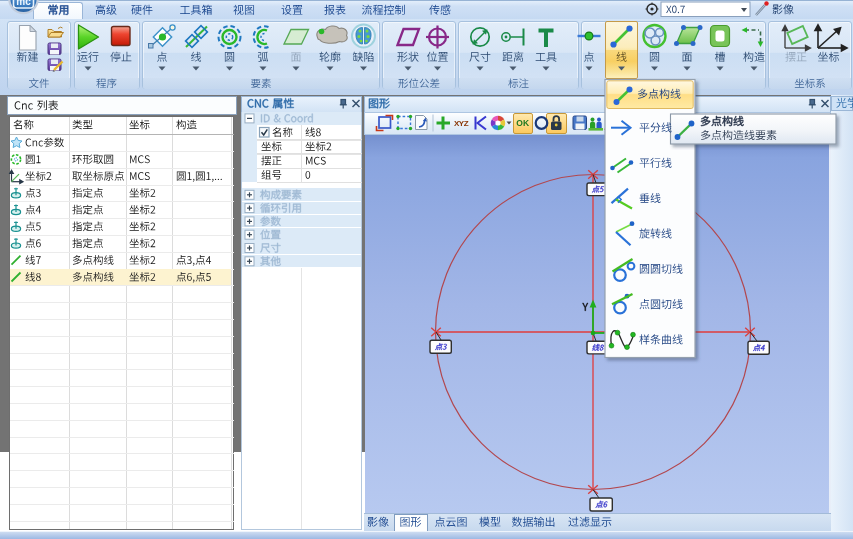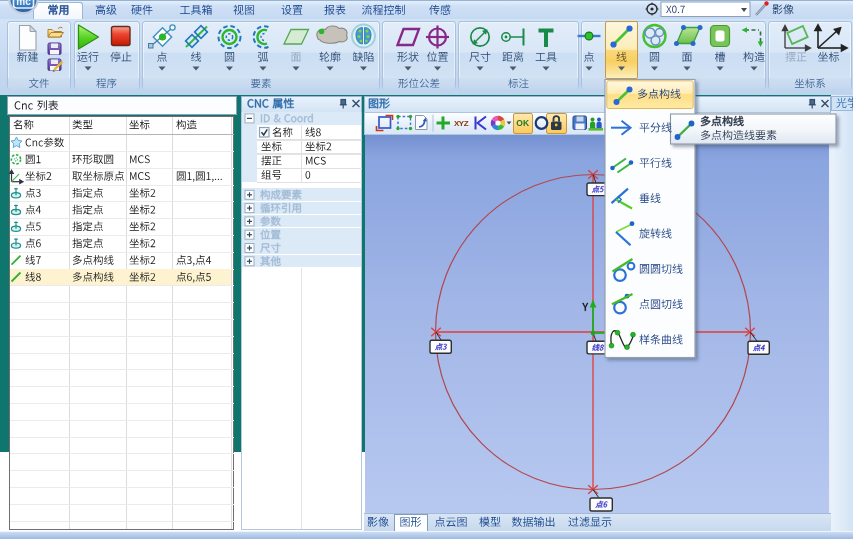--- a/index.html
+++ b/index.html
@@ -1,15 +1,15 @@
 <!DOCTYPE html>
 <html><head><meta charset="utf-8"><style>
 *{margin:0;padding:0;box-sizing:border-box}
 html,body{width:853px;height:539px;overflow:hidden;font-family:"Liberation Sans",sans-serif}
-#page{position:relative;width:853px;height:452px;background:#0f766e}
+#page{position:relative;width:853px;height:452px;background:#737373}
 .abs{position:absolute}
 </style></head><body>
 <div id="page">
     <div class="abs" style="left:0px;top:0px;width:853px;height:19px;background:linear-gradient(180deg,#e3eefb 0%,#cfe0f5 30%,#c5d9f2 100%);border-top:1px solid #97b3d4"></div>
     <div class="abs" style="left:33px;top:2px;width:50px;height:17px;background:linear-gradient(180deg,#ffffff,#f2f7fd);border:1px solid #9ab6d8;border-bottom:none;border-radius:3px 3px 0 0"></div>
     <div class="abs" style="left:0px;top:19px;width:853px;height:76px;background:linear-gradient(180deg,#d2e3f6 0%,#c6d9f1 60%,#bed3ee 100%)"></div>
     <div class="abs" style="left:7px;top:20.5px;width:64px;height:68.5px;background:linear-gradient(180deg,#e2edf9 0%,#d8e6f6 46%,#cbdef3 47%,#d5e3f5 100%);border:1px solid #a7c1de;border-radius:3px;box-shadow:inset 0 0 0 1px rgba(255,255,255,.5)"></div>
     <div class="abs" style="left:8px;top:78px;width:62px;height:10.5px;background:linear-gradient(180deg,#cfdff2,#c4d7ee);border-radius:0 0 2px 2px"></div>
     <div class="abs" style="left:73.5px;top:20.5px;width:66.5px;height:68.5px;background:linear-gradient(180deg,#e2edf9 0%,#d8e6f6 46%,#cbdef3 47%,#d5e3f5 100%);border:1px solid #a7c1de;border-radius:3px;box-shadow:inset 0 0 0 1px rgba(255,255,255,.5)"></div>
     <div class="abs" style="left:74.5px;top:78px;width:64.5px;height:10.5px;background:linear-gradient(180deg,#cfdff2,#c4d7ee);border-radius:0 0 2px 2px"></div>

